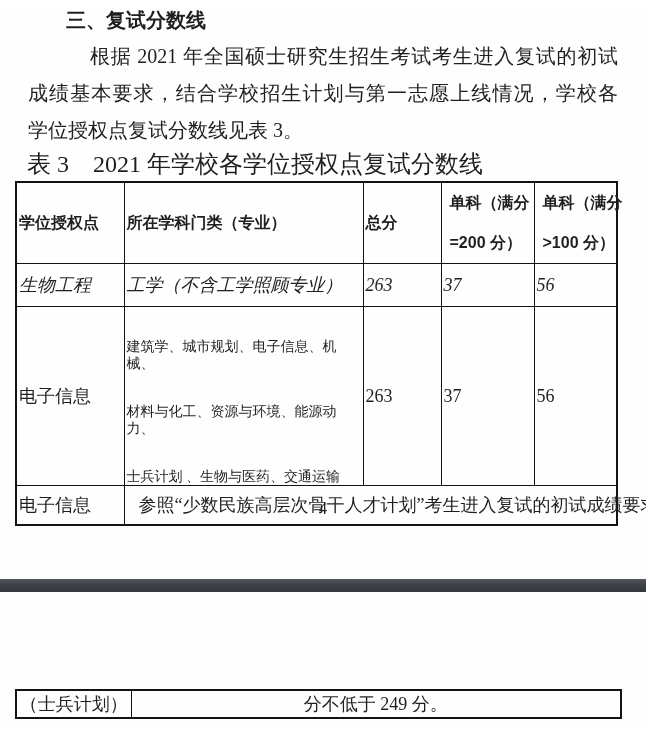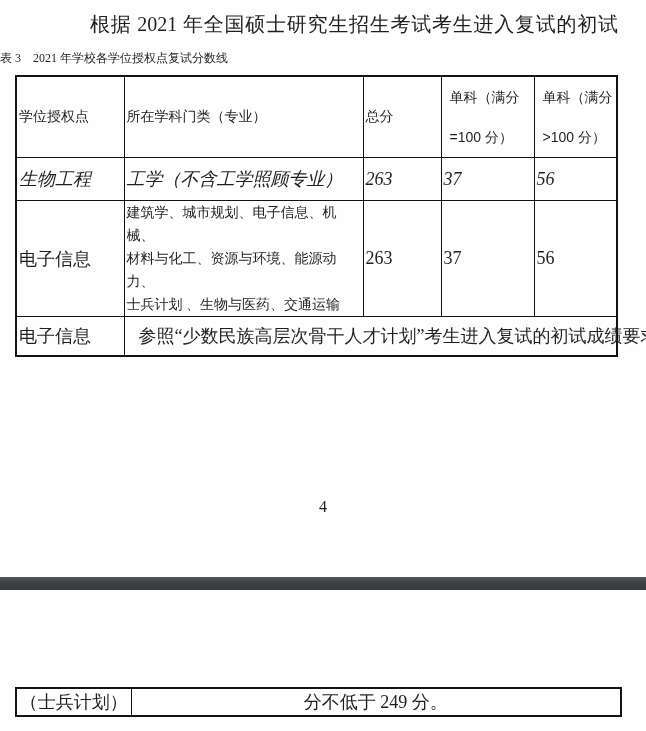--- a/index.html
+++ b/index.html
@@ -23,51 +23,52 @@
     line-height: 24px;
   }
   .paragraph { margin: 6px 28px 0 28px; font-size: 20px; }
   .para-line { line-height: 37px; white-space: nowrap; }
   .para-line.justify-last { text-align: justify; text-align-last: justify; white-space: normal; }
   .para-line.indent { text-indent: 62px; }
 
   .table-caption {
     margin-top: 3px;
     width: 510px;
-    font-size: 12px;
+    text-align: center;
+    font-size: 24px;
     line-height: 24px;
   }
 
   table.score-table {
     border-collapse: collapse;
     table-layout: fixed;
     width: 601px;
     margin: 5px 0 0 15px;
     border: 2px solid #131313;
   }
   table.score-table td {
     border: 1px solid #131313;
     text-align: left;
     vertical-align: middle;
     padding: 0 2px;
     font-size: 18px;
   }
   tr.header-row td {
     font-family: "Liberation Sans", "DejaVu Sans", sans-serif;
-    font-weight: normal;
-    font-size: 14px;
+    font-weight: bold;
+    font-size: 16px;
   }
   tr.header-row { height: 78px; }
   .hdr-twoline { text-align: left !important; padding-left: 8px !important; }
   .hdr-twoline .hl { line-height: 40px; white-space: nowrap; }
   .row-1 { height: 38px; }
   .row-2 { height: 43px; font-style: italic; }
   .row-3 { height: 68px; }
   .row-4 { height: 39px; }
-  .cat-small { font-size: 14px; line-height: 23px; }
+  .cat-small { font-size: 14px; line-height: 17px; margin-top: 31px; }
   .note-cell { text-align: left !important; padding-left: 14px !important; white-space: nowrap; }
 
   .page-number {
     position: absolute;
     top: 492px; left: 0;
     width: 646px;
     text-align: center;
     font-size: 16px;
   }
 
@@ -88,43 +89,46 @@
     text-align: center;
     vertical-align: middle;
     height: 27px;
     font-size: 18px;
   }
 </style>
 </head>
 <body>
 
 <div class="page page-4">
+  <div class="heading">三、复试分数线</div>
 
   <div class="paragraph">
     <div class="para-line indent justify-last">根据 2021 年全国硕士研究生招生考试考生进入复试的初试</div>
+    <div class="para-line justify-last">成绩基本要求，结合学校招生计划与第一志愿上线情况，学校各</div>
+    <div class="para-line">学位授权点复试分数线见表 3。</div>
   </div>
 
   <div class="table-caption">表 3　2021 年学校各学位授权点复试分数线</div>
 
   <table class="score-table">
     <colgroup>
       <col style="width:108px">
       <col style="width:239px">
       <col style="width:78px">
       <col style="width:93px">
       <col style="width:83px">
     </colgroup>
     <tbody>
       <tr class="header-row">
         <td>学位授权点</td>
         <td>所在学科门类（专业）</td>
         <td>总分</td>
         <td class="hdr-twoline">
           <div class="hl">单科（满分</div>
-          <div class="hl">=100 分）</div>
+          <div class="hl">=200 分）</div>
         </td>
         <td class="hdr-twoline">
           <div class="hl">单科（满分</div>
           <div class="hl">&gt;100 分）</div>
         </td>
       </tr>
       <tr class="row-2">
         <td>生物工程</td>
         <td>工学（不含工学照顾专业）</td>
         <td>263</td>

